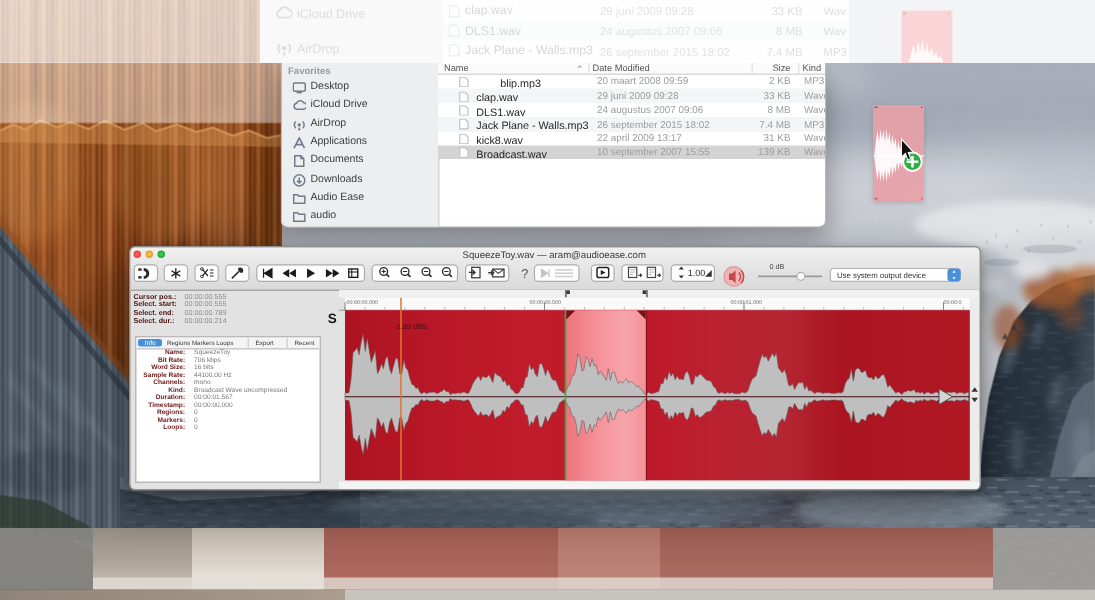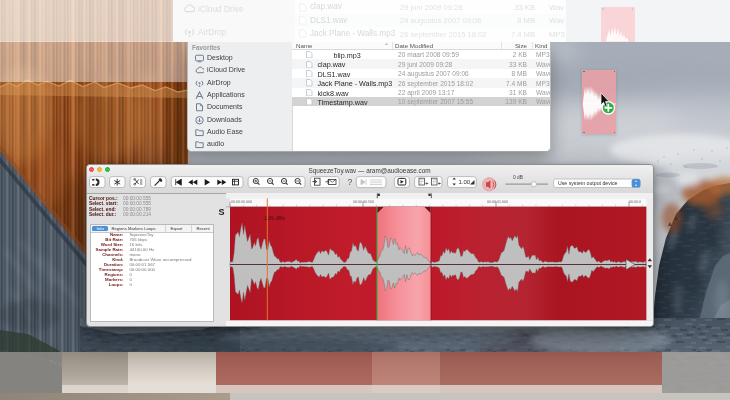--- a/index.html
+++ b/index.html
@@ -246,21 +246,21 @@
       <path d="M0.5 0.5 h3.6 l1.9 1.9 v4.5 h-5.5 z" fill="#fdfdfd" stroke="#b9c3cc" stroke-width="0.8"></path>
     </svg>
 <div class="abs" style="left:129.5px;top:47.1px;font-size:7.2px;color:#262626;white-space:nowrap;">kick8.wav</div>
 <div class="abs" style="left:210px;top:47.4px;font-size:6.6px;color:#9c9c9c;white-space:nowrap;">22 april 2009 13:17</div>
 <div class="abs" style="left:300px;top:47.4px;width:39px;text-align:right;font-size:6.6px;color:#9c9c9c;">31 KB</div>
 <div class="abs" style="left:348px;top:47.4px;font-size:6.6px;color:#9c9c9c;">Wave</div>
 <div class="abs" style="left:104px;top:55.5px;width:260px;height:9.4px;background:#d3d3d3;"></div>
 <svg class="abs" style="left:118px;top:56.6px" width="6.5" height="7.4" viewBox="0 0 6.5 7.4">
       <path d="M0.5 0.5 h3.6 l1.9 1.9 v4.5 h-5.5 z" fill="#fdfdfd" stroke="#b9c3cc" stroke-width="0.8"></path>
     </svg>
-<div class="abs" style="left:129.5px;top:56.5px;font-size:7.2px;color:#262626;white-space:nowrap;">Timestamp.wav</div>
+<div class="abs" style="left:129.5px;top:56.5px;font-size:7.2px;color:#262626;white-space:nowrap;">Broadcast.wav</div>
 <div class="abs" style="left:210px;top:56.8px;font-size:6.6px;color:#9c9c9c;white-space:nowrap;">10 september 2007 15:55</div>
 <div class="abs" style="left:300px;top:56.8px;width:39px;text-align:right;font-size:6.6px;color:#9c9c9c;">139 KB</div>
 <div class="abs" style="left:348px;top:56.8px;font-size:6.6px;color:#9c9c9c;">Wave</div>
 </div>
 <div class="abs" style="left:0;top:0;width:730px;height:41.5px;overflow:hidden;">
 <div class="abs" style="left:0;top:0;width:173px;height:41.5px;background:rgba(255,255,255,0.4);"></div>
 <div class="abs" style="left:173px;top:0;width:122px;height:41.5px;background:#f4f3f2;"></div>
 <div class="abs" style="left:295px;top:0;width:271px;height:41.5px;background:#fff;"></div>
 <div class="abs" style="left:566px;top:0;width:164px;height:41.5px;background:#e7e9ec;"></div>
 

